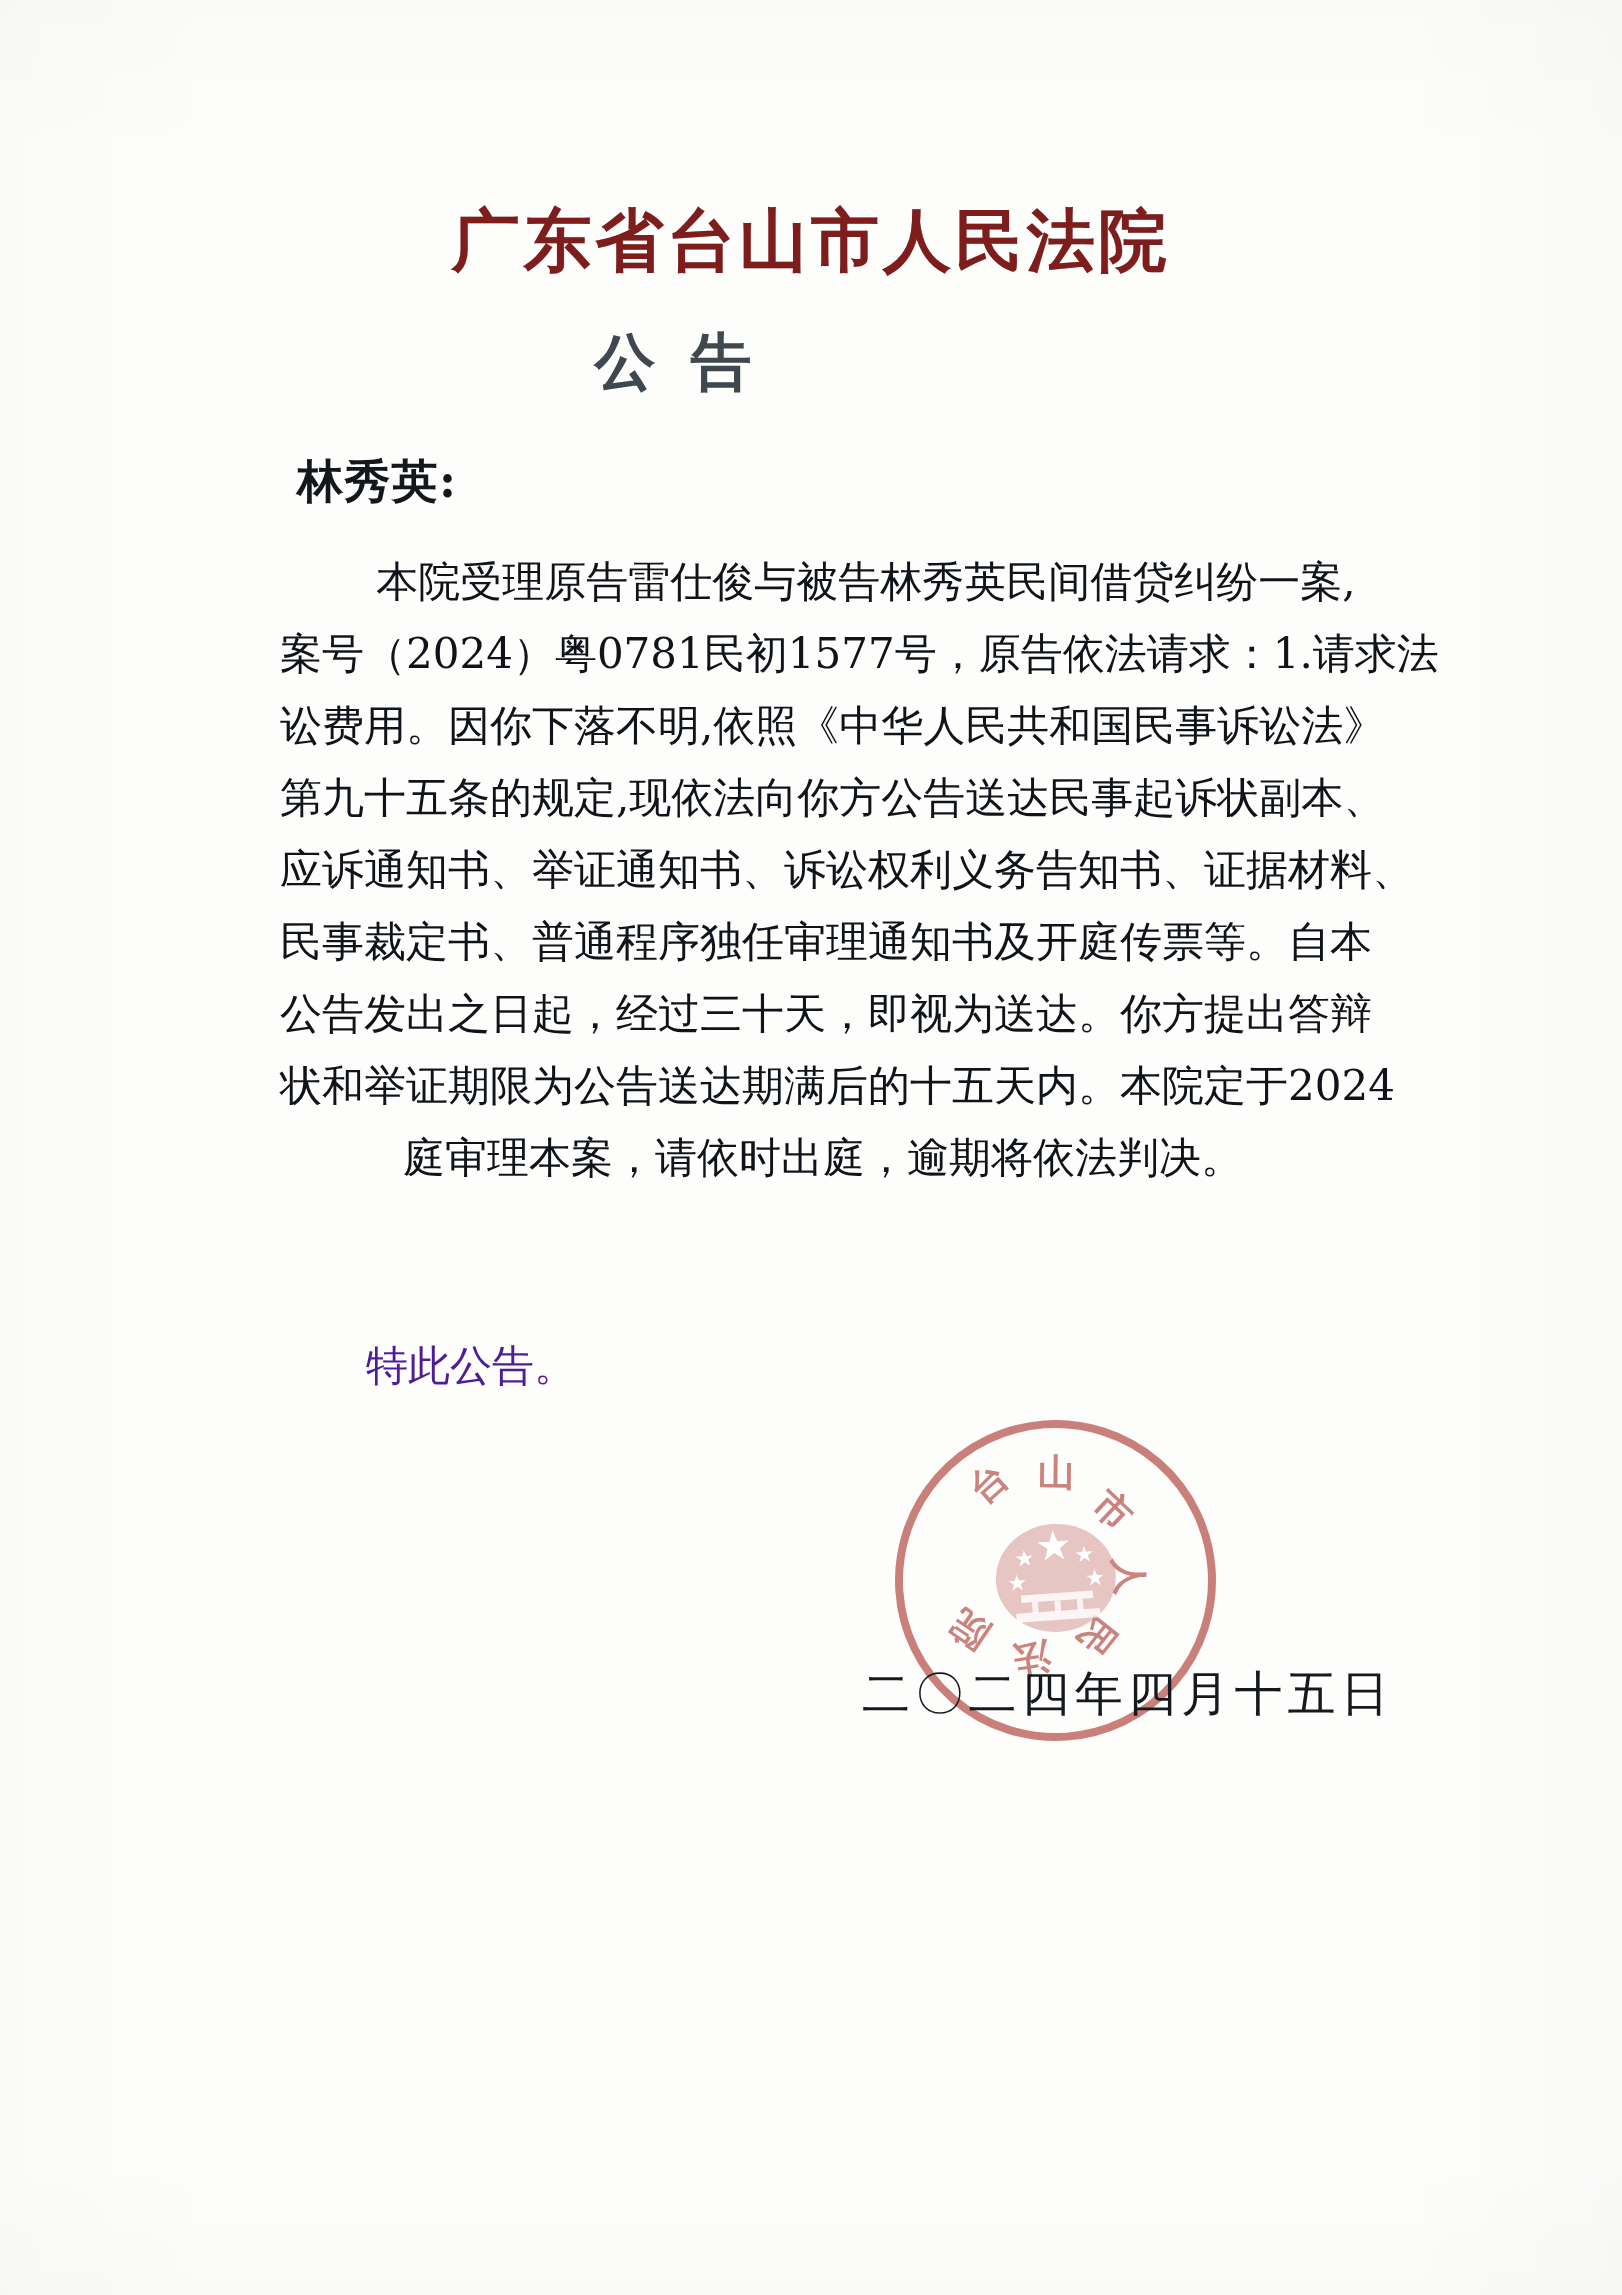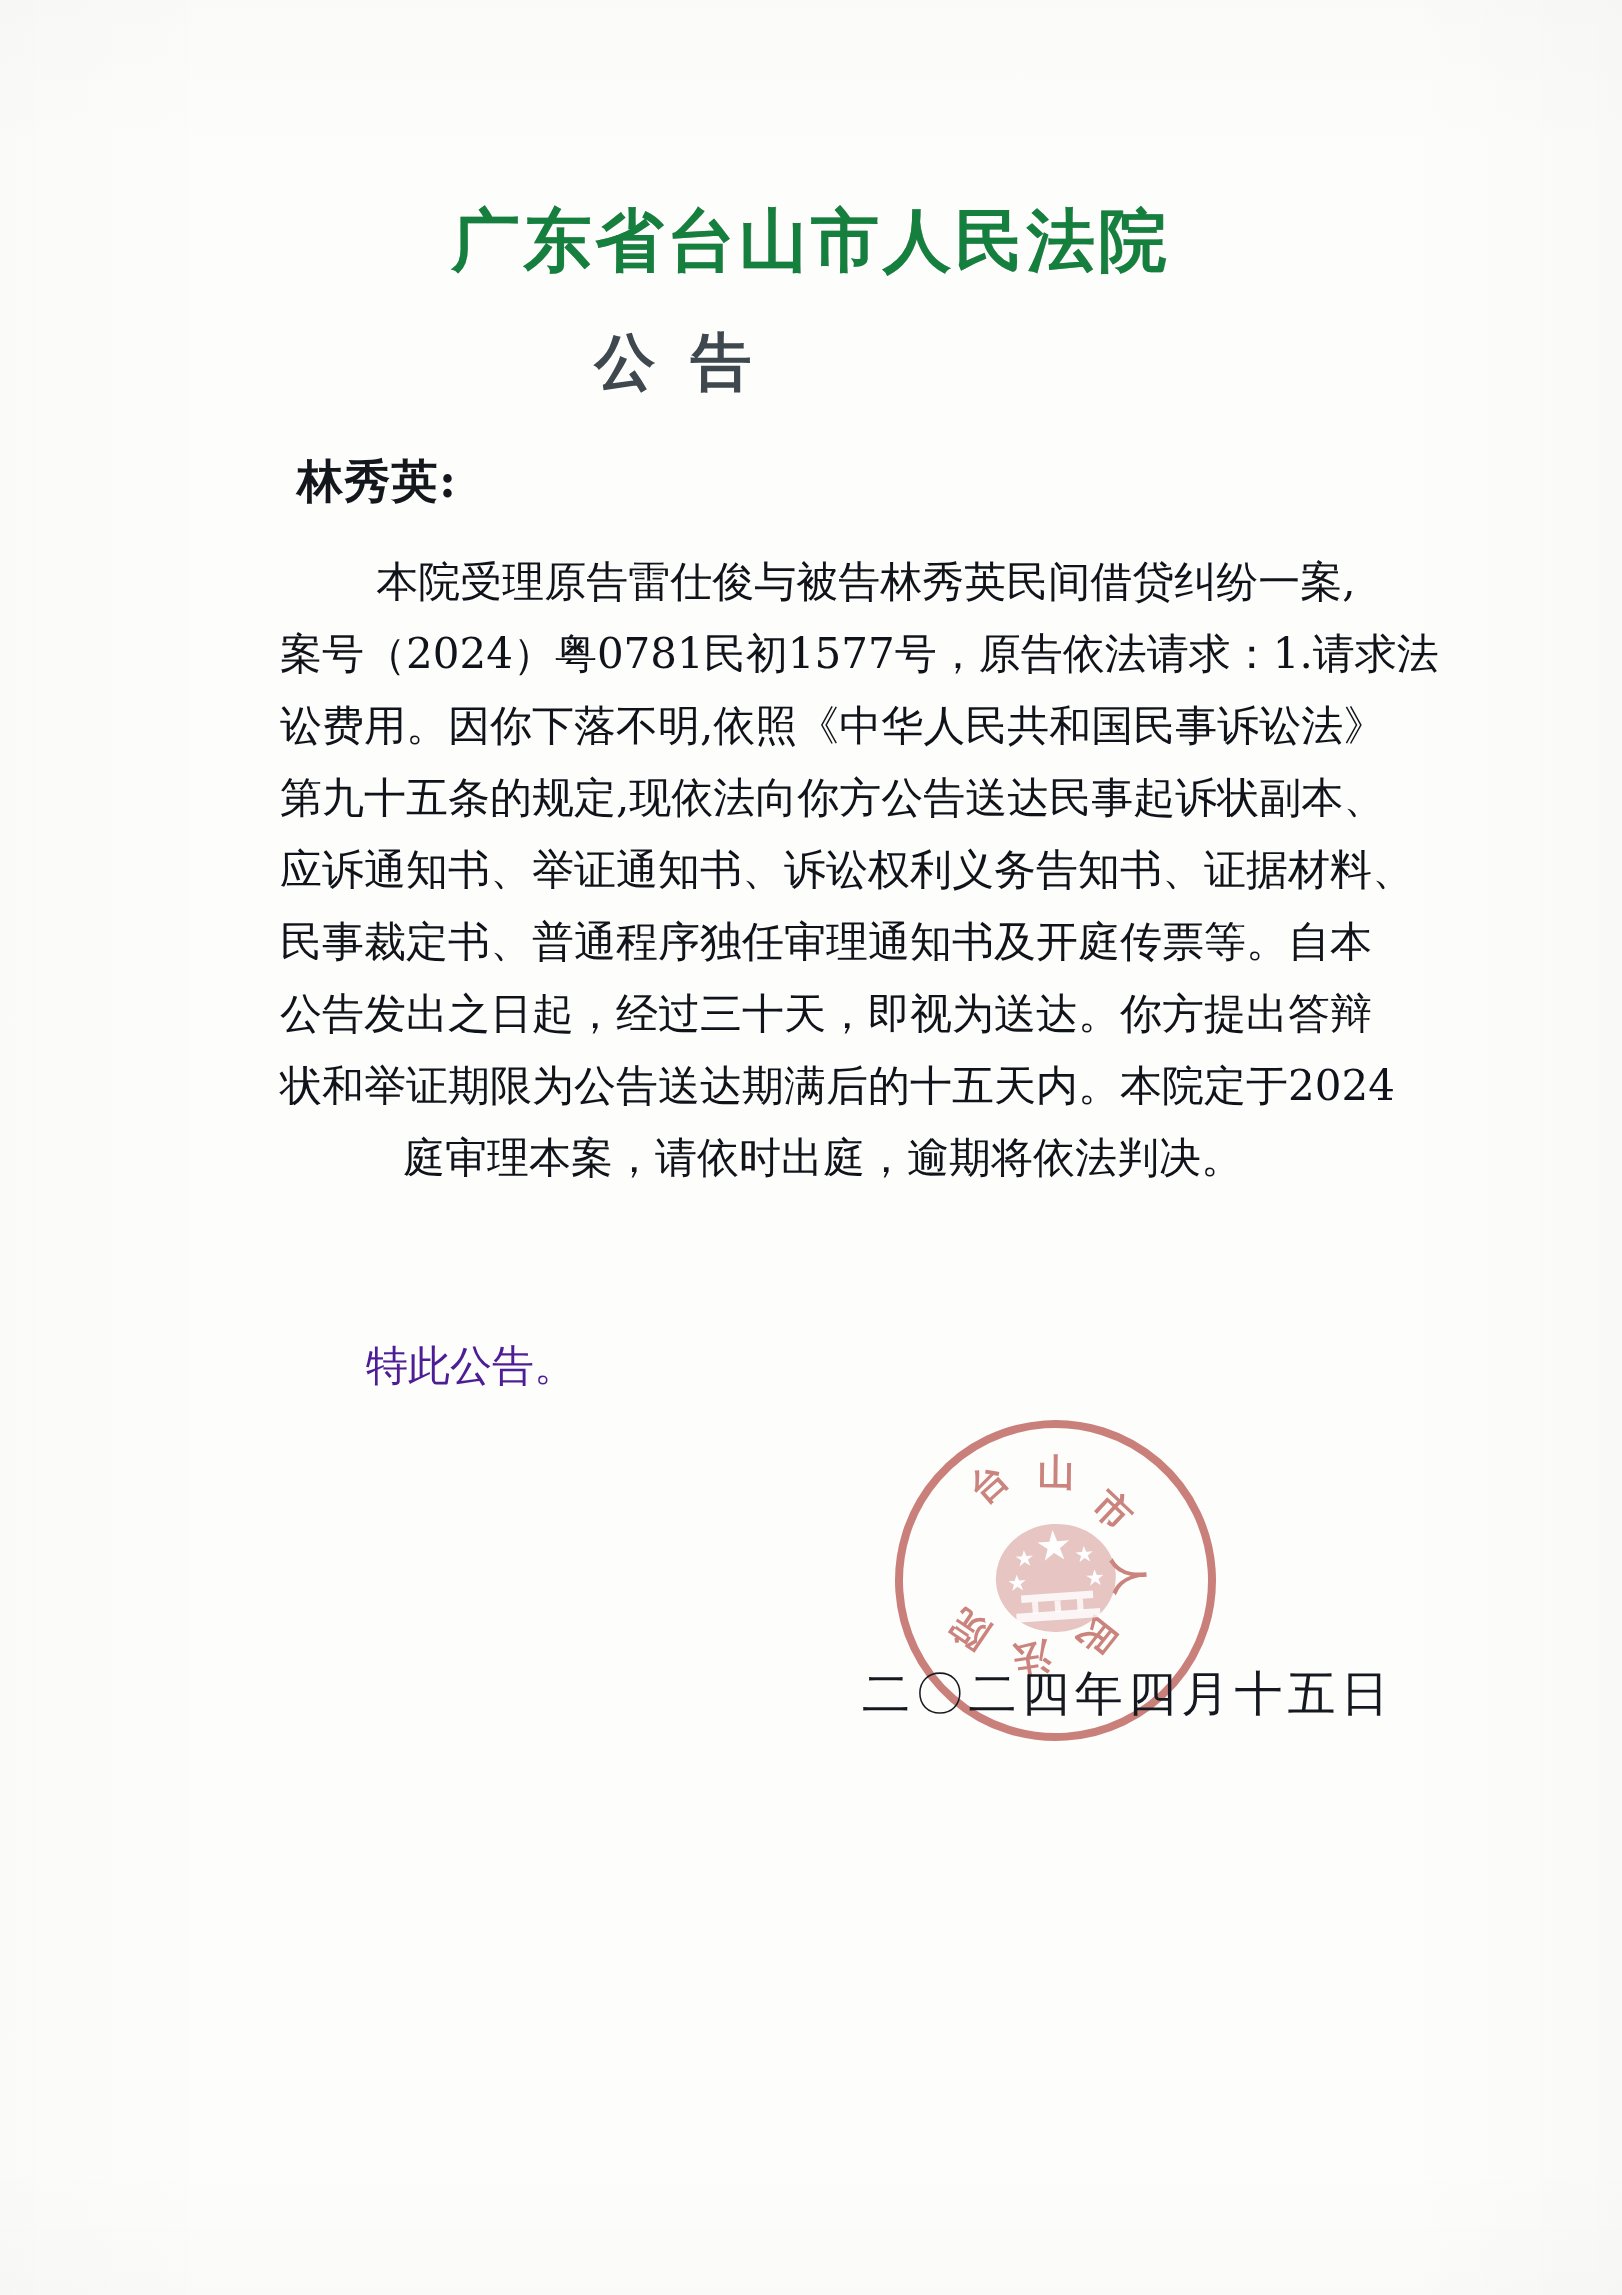--- a/index.html
+++ b/index.html
@@ -30,21 +30,21 @@
   .doc-title {
     position: absolute;
     top: 196px;
     left: 0;
     width: 1622px;
     text-align: center;
     font-family: "DejaVu Serif", "Liberation Serif", serif;
     font-weight: bold;
     font-size: 68px;
     letter-spacing: 3.9px;
-    color: #15803d;
+    color: #7f1d1d;
     text-shadow: 0.3px 0.3px 0 rgba(60,70,78,0.45);
   }
   .doc-subtitle {
     position: absolute;
     top: 322px;
     left: 0;
     width: 1346px;
     text-align: center;
     font-family: "DejaVu Serif", "Liberation Serif", serif;
     font-weight: bold;

